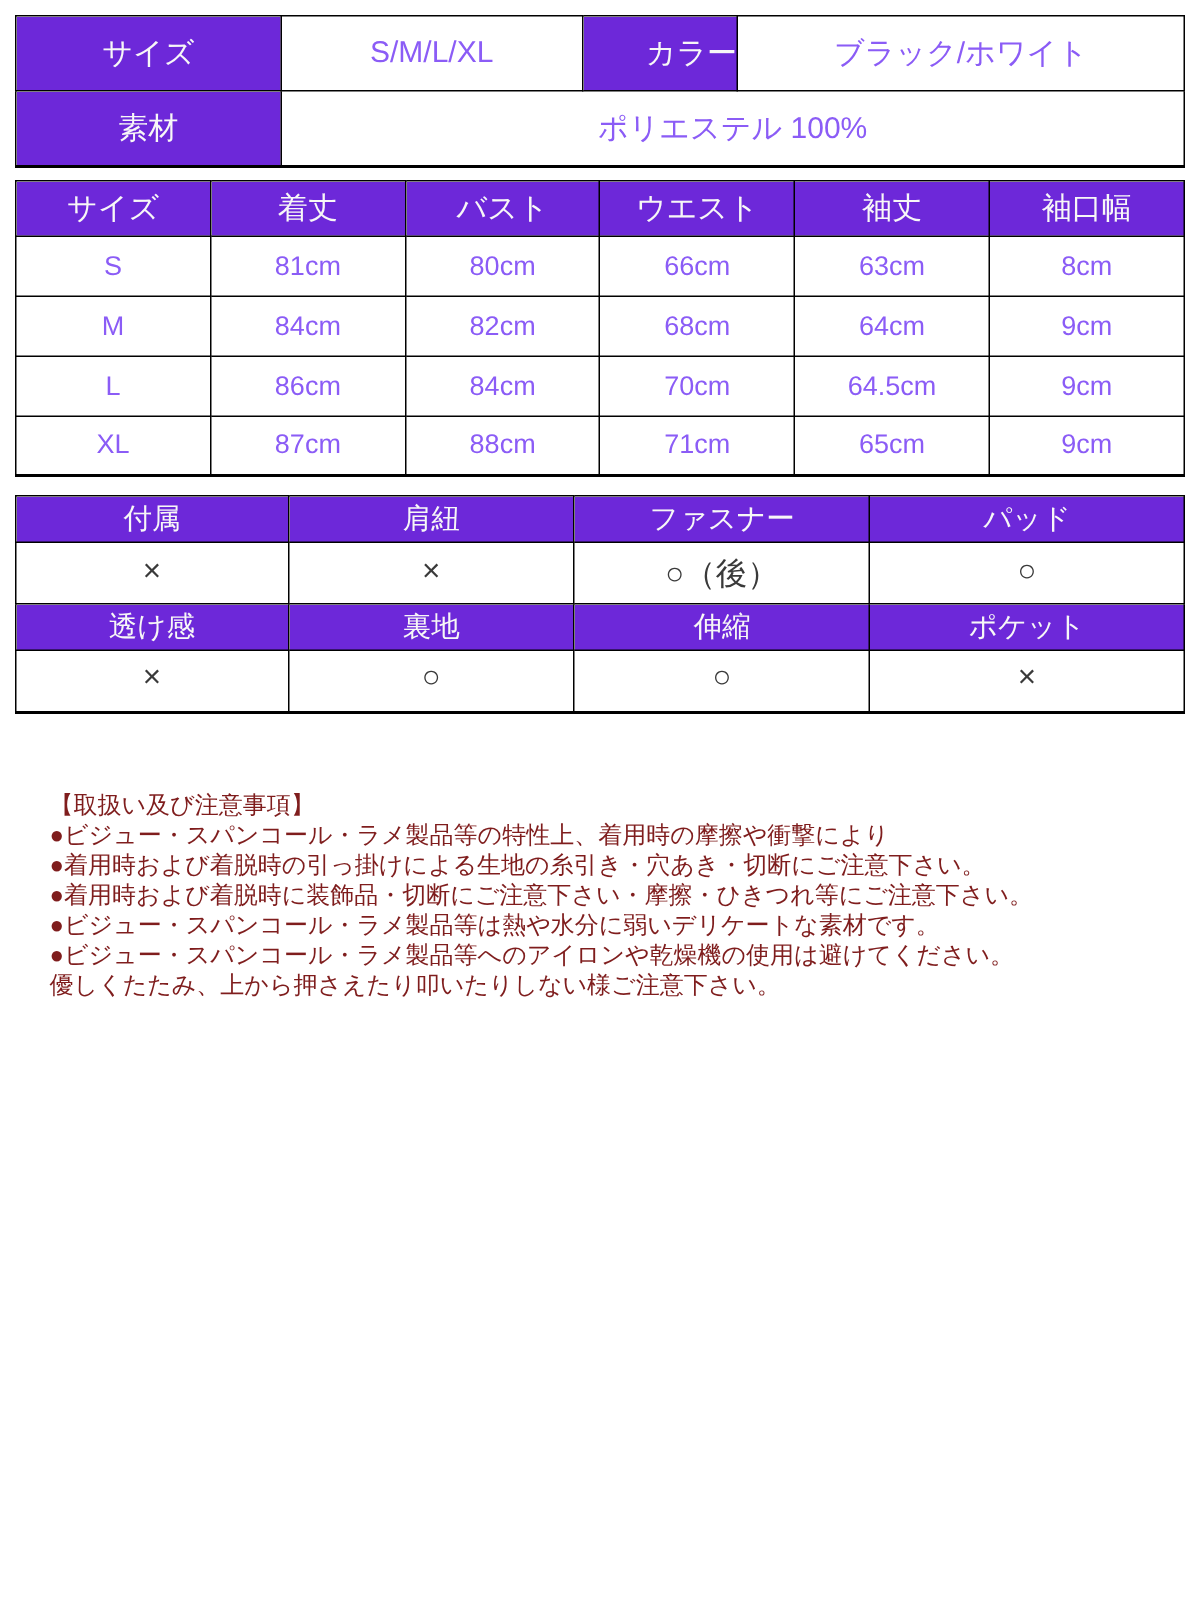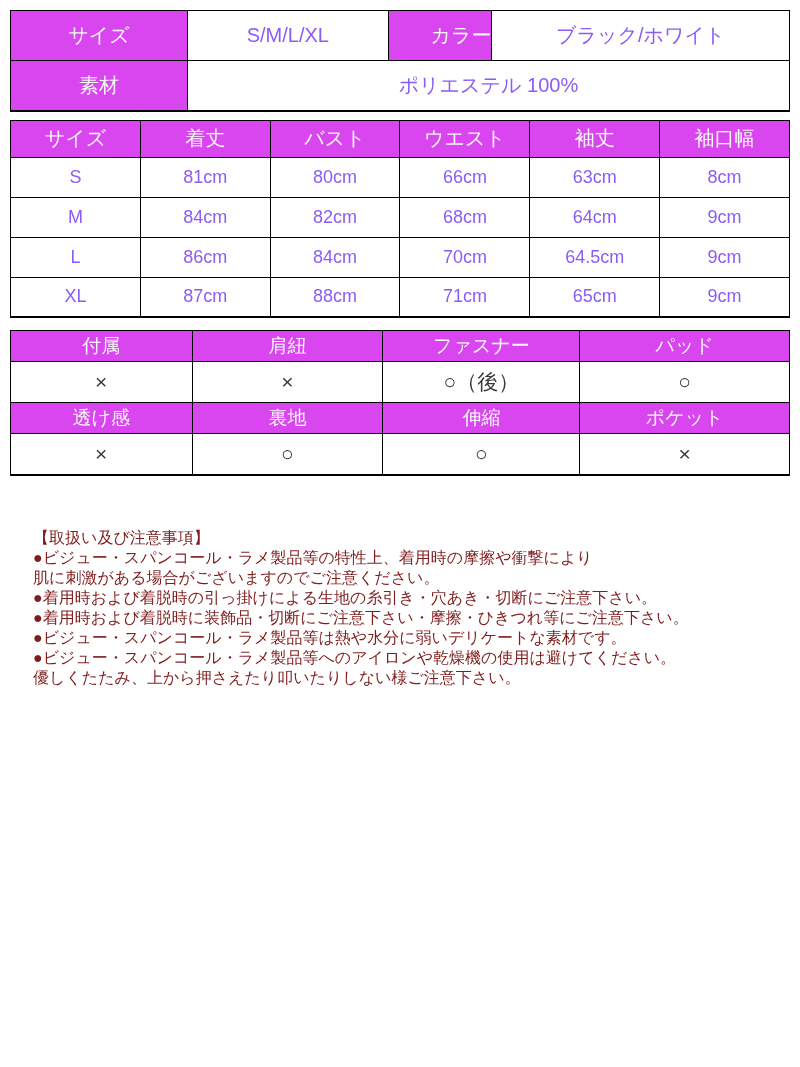--- a/index.html
+++ b/index.html
@@ -20,40 +20,40 @@
   td, th {
     border: 1px solid #000000;
     text-align: center;
     vertical-align: middle;
     font-weight: normal;
     color: #8b5cf6;
     overflow: hidden;
     white-space: nowrap;
   }
   .hd {
-    background: #d946ef;
+    background: #6d28d9;
     color: #f7f7f7;
   }
 
   
   .t1 { border-bottom: 2px solid #000; }
   .t1 td { height: 50px; font-size: 20px; }
   .t1 .c1 { width: 22.7%; }
   .t1 .c2 { width: 25.8%; }
   .t1 .c3 { width: 13.3%; text-align: right; }
   .t1 .c4 { width: 38.2%; }
   .t1 .hd { font-size: 20px; }
 
   
   .t2 { margin-top: 8px; border-bottom: 2px solid #000; }
   .t2 th { height: 37px; font-size: 20px; }
   .t2 td { height: 40px; font-size: 18px; }
 
   
-  .t3 { margin-top: 12px; border-bottom: 2px solid #000; }
+  .t3 { margin-top: 12px; border-bottom: 2px solid #000; font-family: Liberation Mono, monospace; }
   .t3 .hrow td { height: 31px; font-size: 19px; }
   .t3 .vrow td { height: 41px; font-size: 21px; color: #3a3a3a; }
   .t3 .fc1 { width: 23.3%; }
   .t3 .fc2 { width: 24.5%; }
   .t3 .fc3 { width: 25.3%; }
   .t3 .fc4 { width: 26.9%; }
 
   
   .notes {
     margin-top: 52px;
@@ -156,21 +156,20 @@
       <td>○</td>
       <td>○</td>
       <td>×</td>
     </tr>
   </tbody>
     </table>
 
   <div class="notes">
     <p>【取扱い及び注意事項】</p>
     <p>●ビジュー・スパンコール・ラメ製品等の特性上、着用時の摩擦や衝撃により</p>
-    <p>肌に刺激がある場合がございますのでご注意ください。</p>
     <p>●着用時および着脱時の引っ掛けによる生地の糸引き・穴あき・切断にご注意下さい。</p>
     <p>●着用時および着脱時に装飾品・切断にご注意下さい・摩擦・ひきつれ等にご注意下さい。</p>
     <p>●ビジュー・スパンコール・ラメ製品等は熱や水分に弱いデリケートな素材です。</p>
     <p>●ビジュー・スパンコール・ラメ製品等へのアイロンや乾燥機の使用は避けてください。</p>
     <p>優しくたたみ、上から押さえたり叩いたりしない様ご注意下さい。</p>
   </div>
 
 </div>
 
 </body></html>

